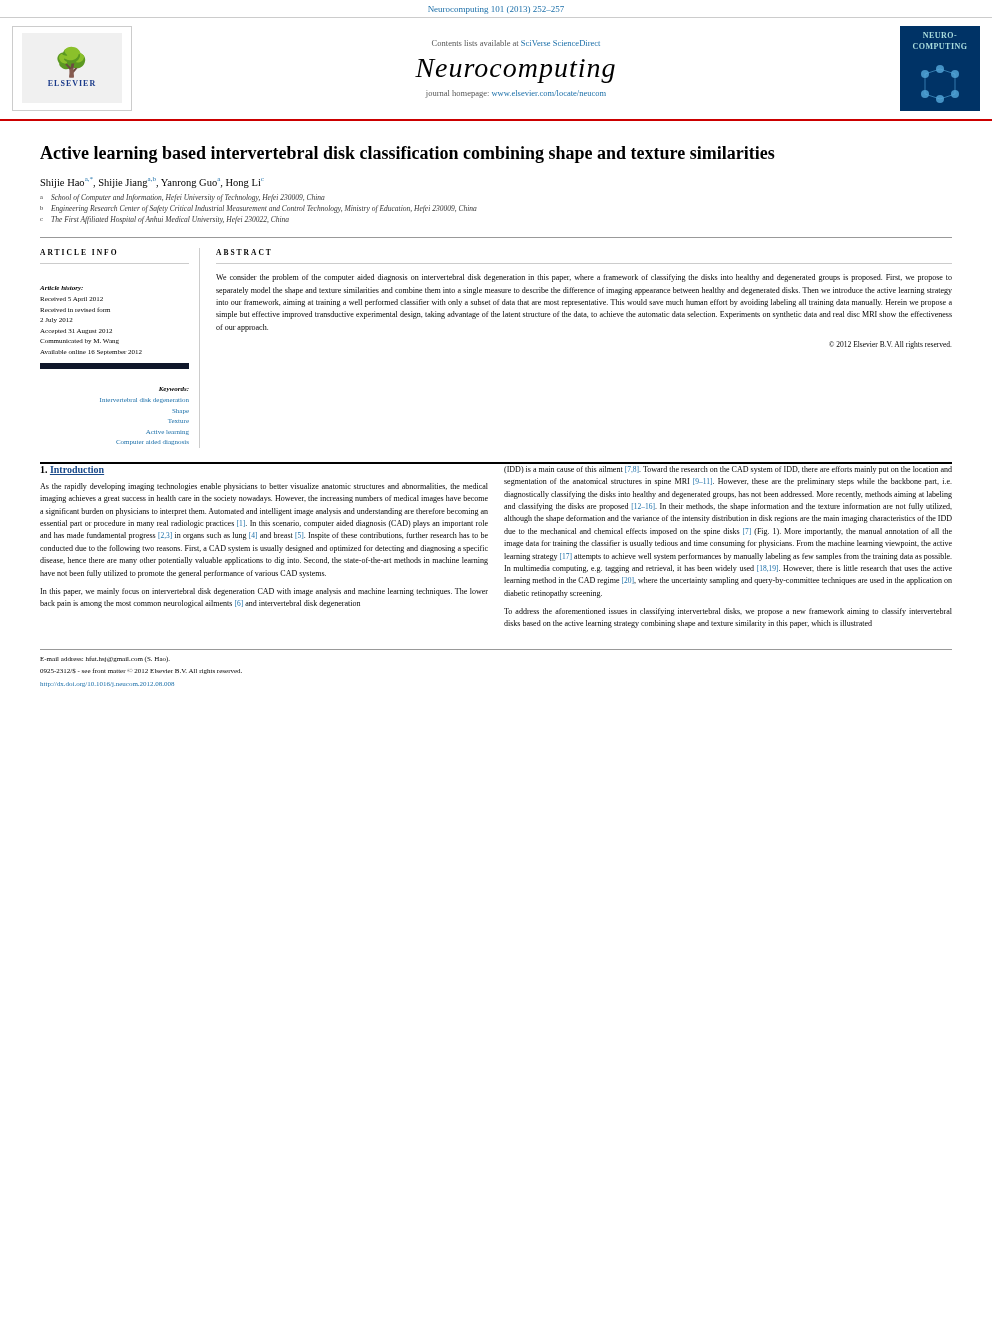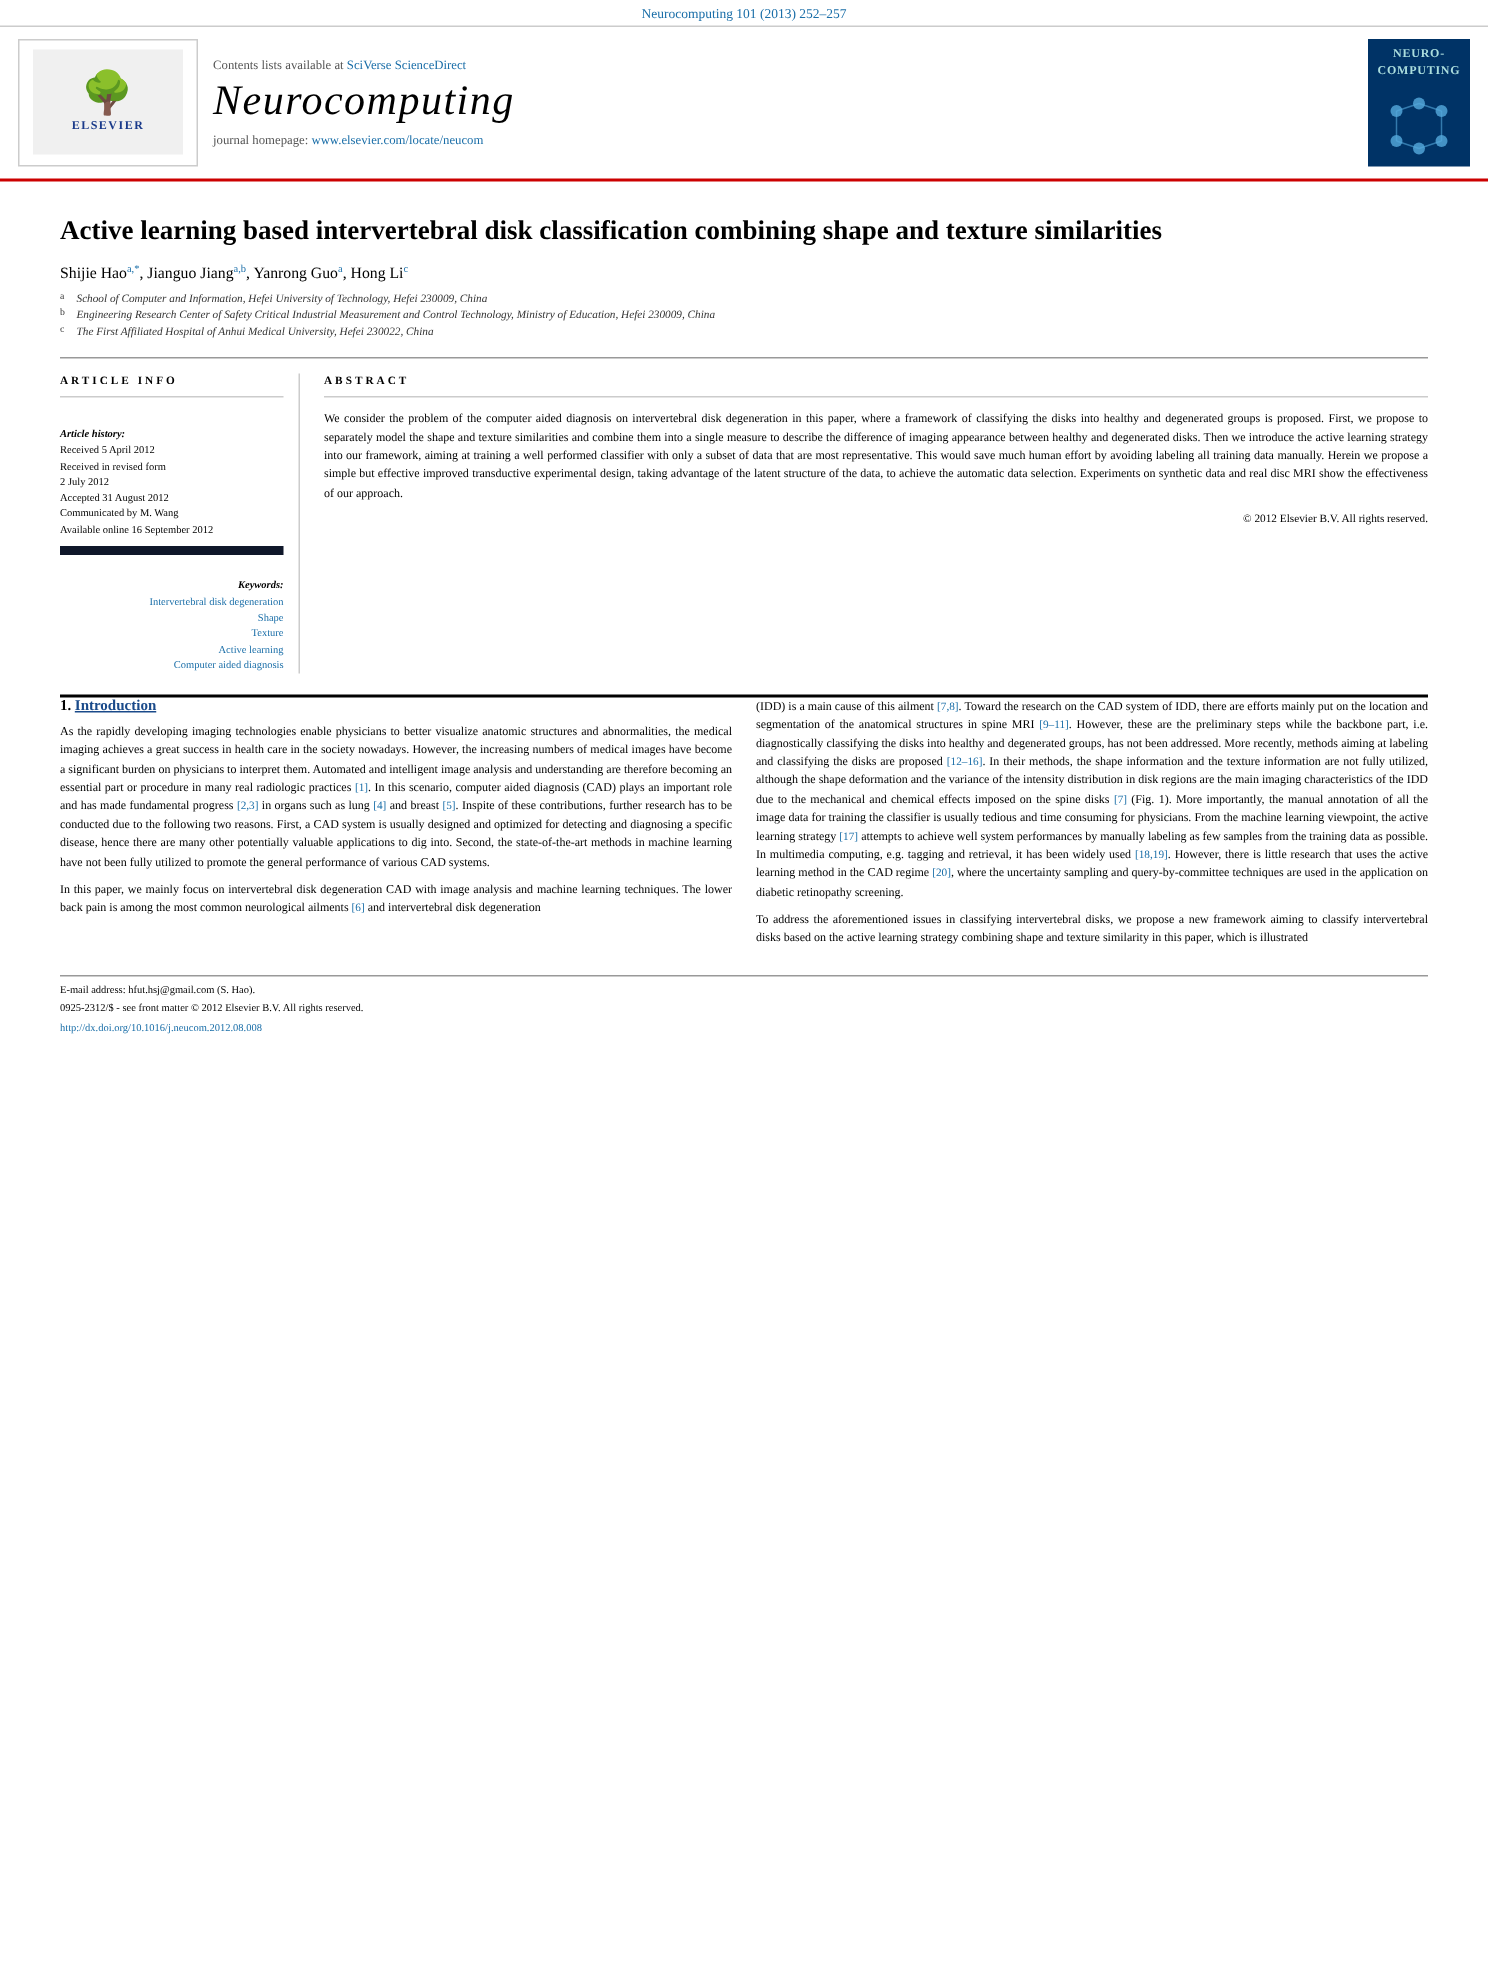--- a/index.html
+++ b/index.html
@@ -59,40 +59,41 @@
       font-size: 8px;
       font-weight: bold;
       color: #1a3a8a;
       letter-spacing: 1px;
       margin-top: 2px;
     }
     .journal-center {
       flex: 1;
       display: flex;
       flex-direction: column;
+      align-items: center;
       justify-content: center;
       gap: 4px;
     }
     .sciverse-line {
       font-size: 8.5px;
       color: #555;
     }
     .journal-name-big {
       font-size: 28px;
       font-weight: normal;
       font-style: italic;
       color: #000;
       letter-spacing: 1px;
     }
     .homepage-line {
       font-size: 8.5px;
       color: #555;
     }
     .journal-logo-right {
-      width: 68px;
+      width: 80px;
       display: flex;
       align-items: center;
       justify-content: center;
       background: #003366;
       color: #7bb;
       font-size: 7px;
       text-align: center;
       padding: 4px;
       font-weight: bold;
       letter-spacing: 0.5px;
@@ -309,21 +310,21 @@
     </div>
   </div>
 </div>
 
 <div class="main-content">
 
   <div class="article-title">Active learning based intervertebral disk classification combining shape and texture similarities</div>
 
   <div class="authors">
     <span>Shijie Hao</span><span class="author-sup">a,*</span>,
-    <span> Jianguo Jiang</span><span class="author-sup">a,b</span>,
+    <span> Shijie Jiang</span><span class="author-sup">a,b</span>,
     <span> Yanrong Guo</span><span class="author-sup">a</span>,
     <span> Hong Li</span><span class="author-sup">c</span>
   </div>
 
   <div class="affiliations">
     <div class="affil-line">
       <span class="affil-sup">a</span>
       <span>School of Computer and Information, Hefei University of Technology, Hefei 230009, China</span>
     </div>
     <div class="affil-line">

